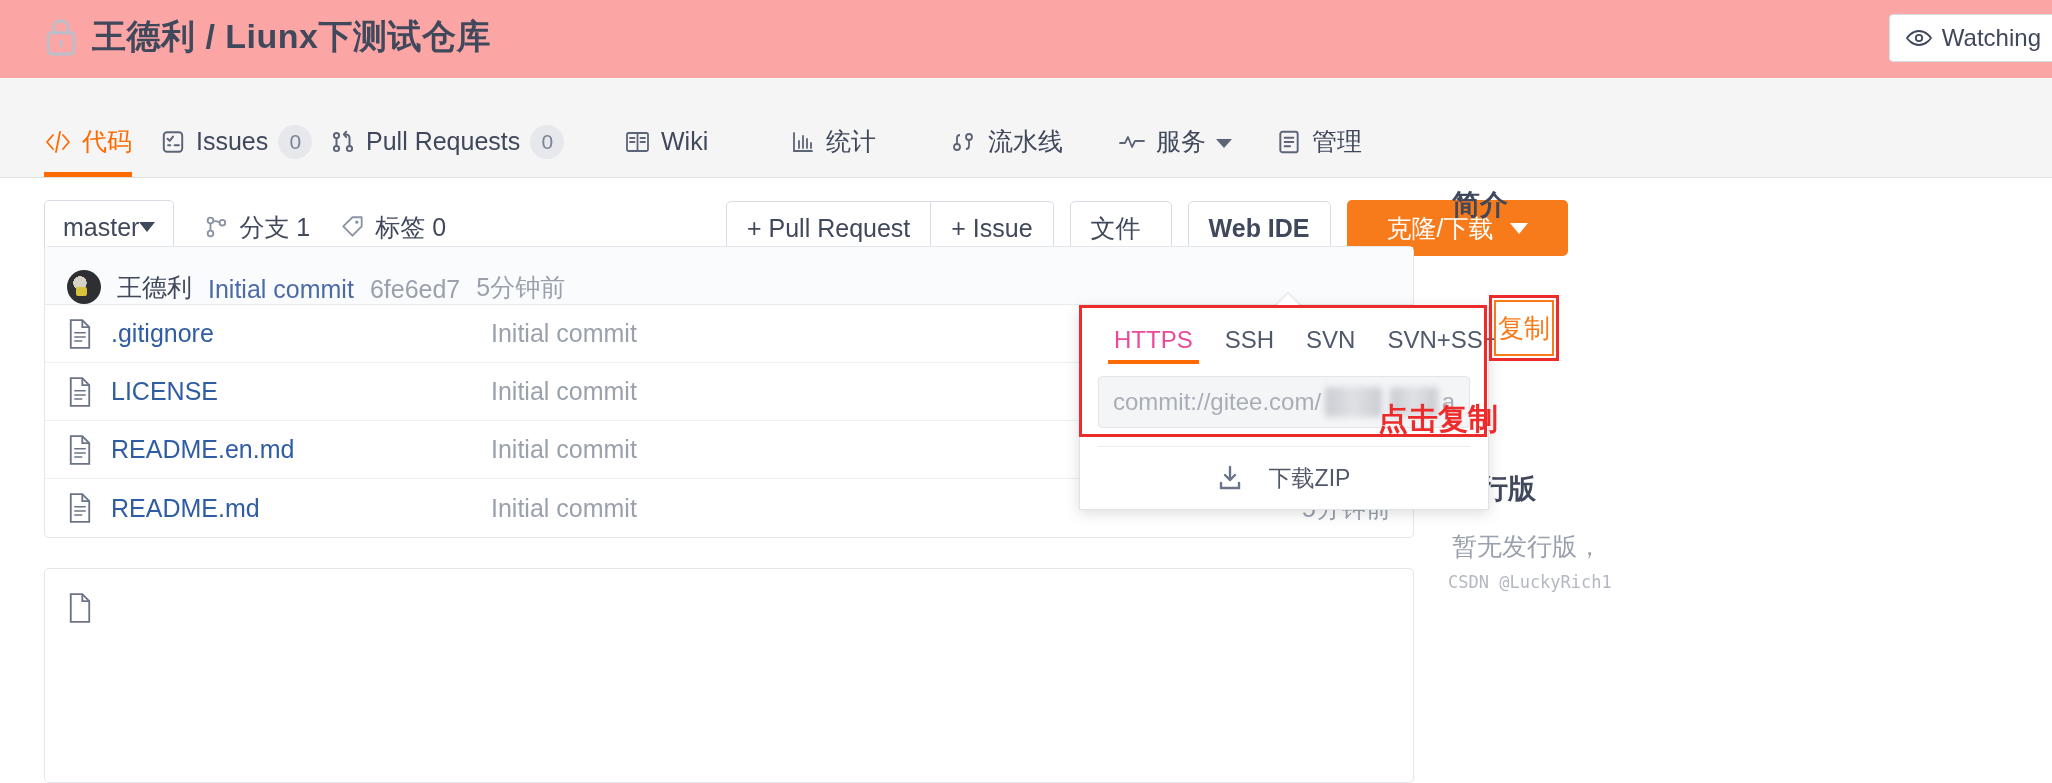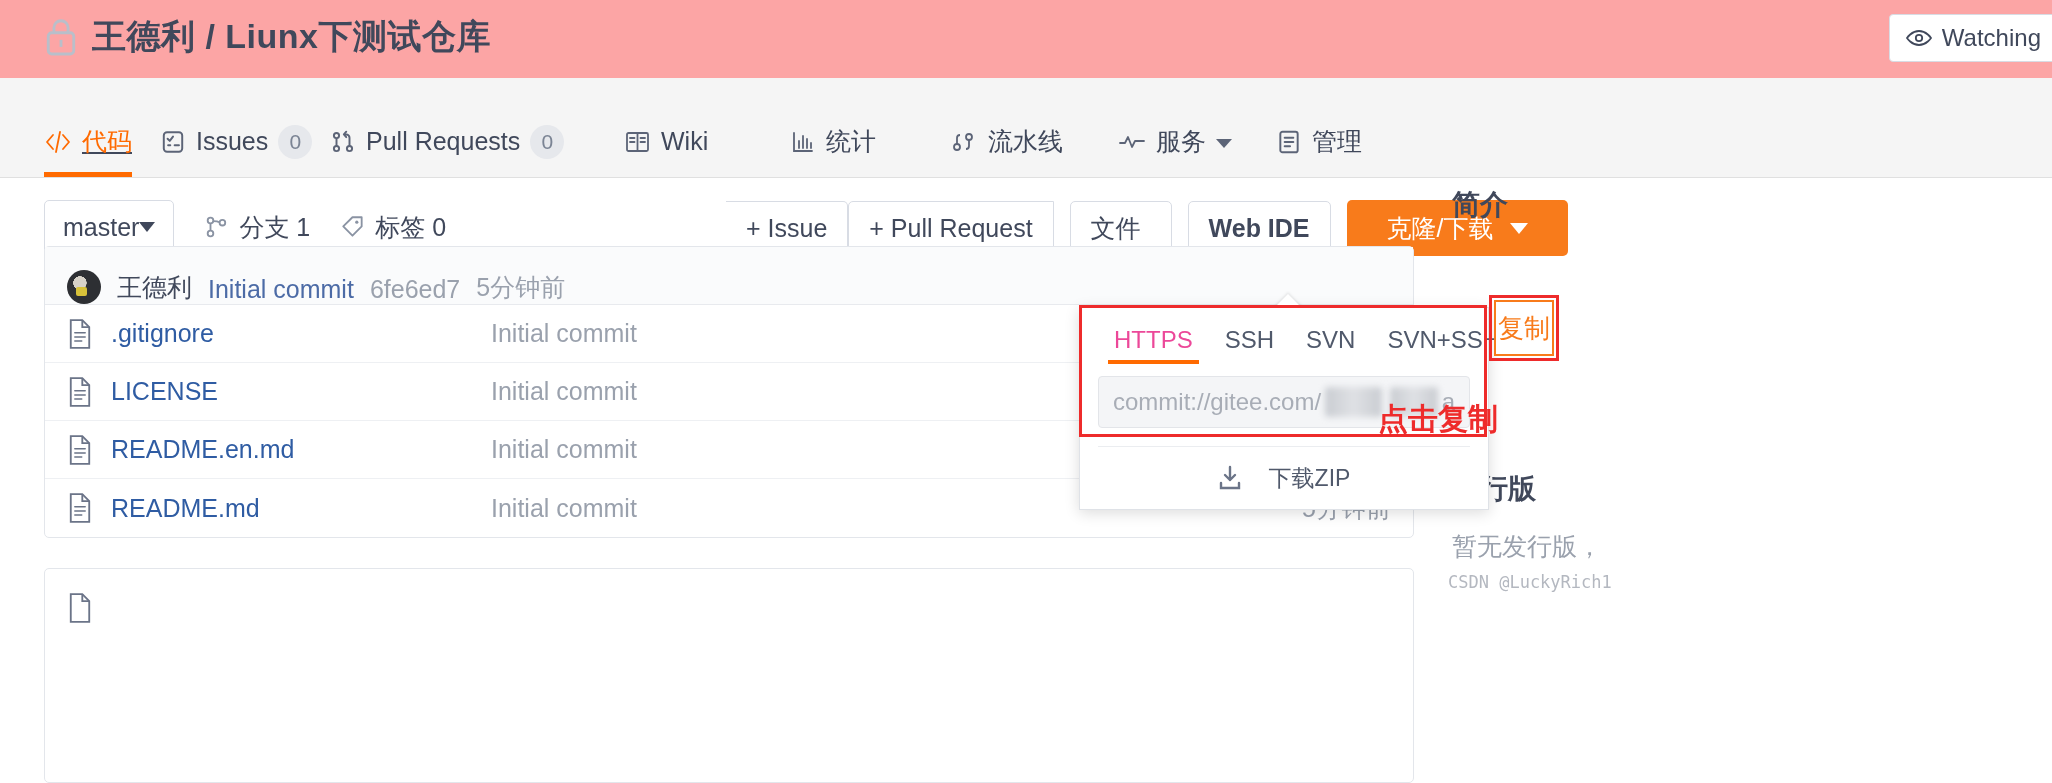--- a/index.html
+++ b/index.html
@@ -243,21 +243,21 @@
       <svg class="eye-icon" viewBox="0 0 26 18" fill="none">
         <path d="M1 9s4.5-7 12-7 12 7 12 7-4.5 7-12 7S1 9 1 9Z" stroke="#40485b" stroke-width="1.8"></path>
         <circle cx="13" cy="9" r="3.2" stroke="#40485b" stroke-width="1.8"></circle>
       </svg>
       <span>Watching</span>
     </div>
   </div>
 
   <div class="navbar">
     <div class="nav-inner" id="nav-inner" style="position: relative; width: 1500px;">
-        <div class="nav-item active" style="position: absolute; left: 0px; text-decoration: underline;">
+        <div class="nav-item active" style="position: absolute; left: 0px;">
           <svg class="ico" width="28" height="26" viewBox="0 0 28 26">
             <path d="M9 6 3 13l6 7" stroke="#ff6a00" stroke-width="1.8" fill="none" stroke-linecap="round" stroke-linejoin="round"></path>
             <path d="M19 6l6 7-6 7" stroke="#ff6a00" stroke-width="1.8" fill="none" stroke-linecap="round" stroke-linejoin="round"></path>
             <path d="M16 3 12 23" stroke="#ff6a00" stroke-width="1.8" fill="none" stroke-linecap="round"></path>
           </svg>
           <span class="lbl">代码</span>
           <span class="nav-underline"></span>
         </div>
         <div class="nav-item" style="position: absolute; left: 116px;">
           <svg class="ico" width="26" height="26" viewBox="0 0 24 24">
@@ -337,22 +337,22 @@
     <div class="meta-item">
       <svg width="26" height="26" viewBox="0 0 24 24" fill="none">
         <path d="M3 11.5 11.5 3H20v8.5L11.5 20 3 11.5Z" stroke="#8a93a3" stroke-width="1.7" stroke-linejoin="round"></path>
         <circle cx="15.5" cy="7.5" r="1.5" fill="#8a93a3"></circle>
       </svg>
       <span>标签 0</span>
     </div>
   </div>
 
   <div class="btn-group">
+    <div class="gbtn first">+ Pull Request</div>
     <div class="gbtn last">+ Issue</div>
-    <div class="gbtn first">+ Pull Request</div>
     <div class="gbtn solo">
       <span>文件</span>
       <span class="caret2"></span>
     </div>
     <div class="gbtn solo bold">Web IDE</div>
     <div class="clone-btn">
       <span>克隆/下载</span>
       <span class="caret3"></span>
     </div>
   </div>

